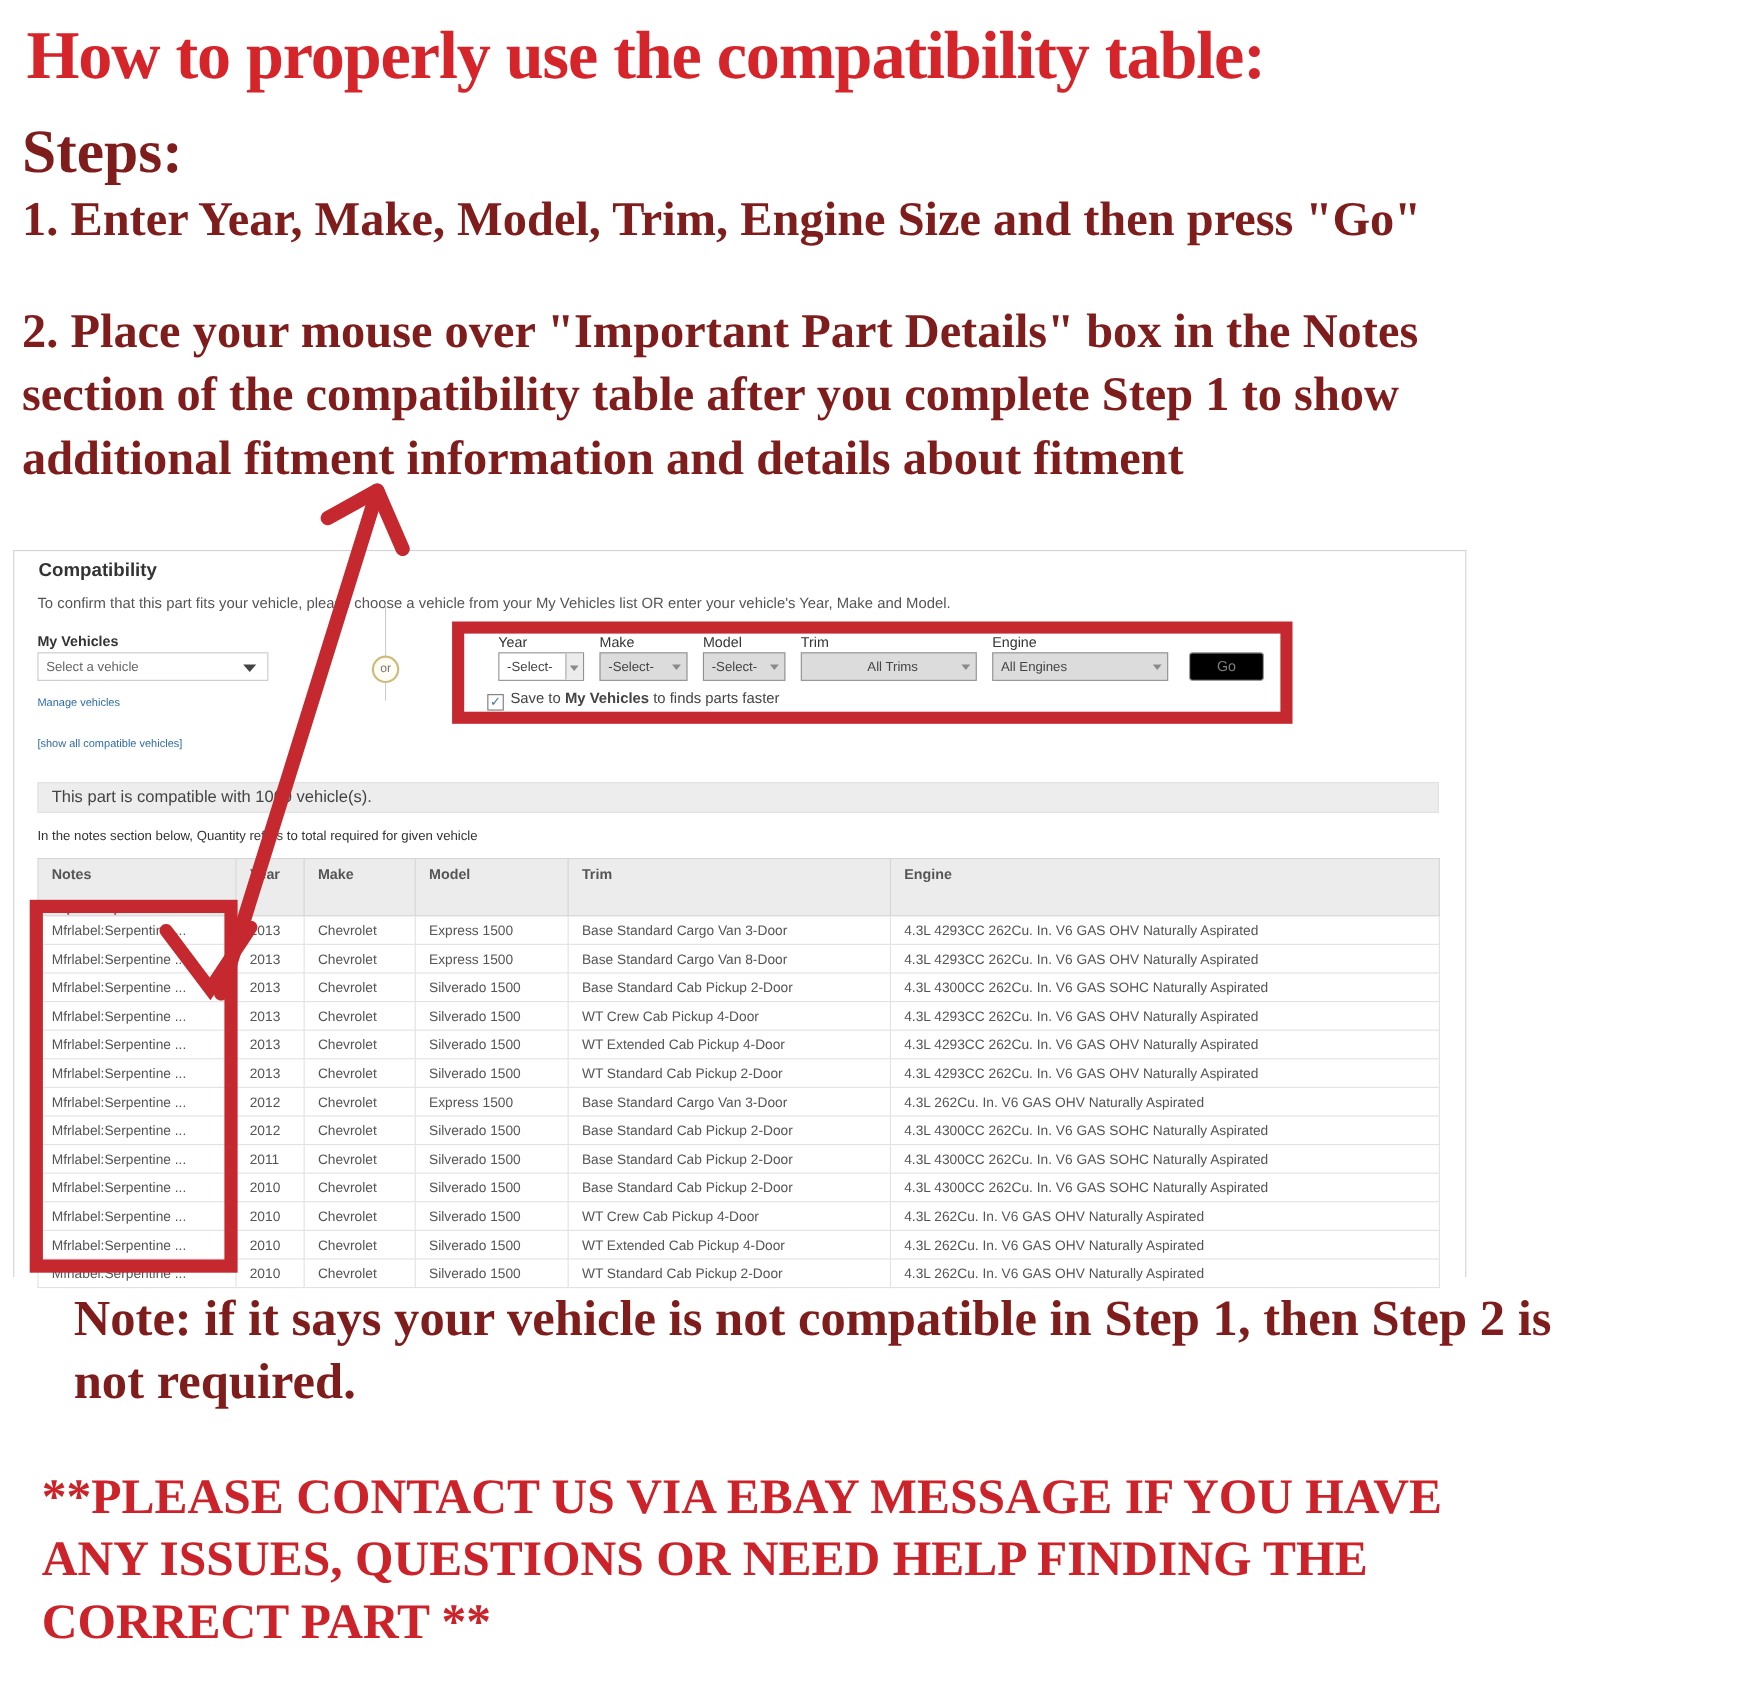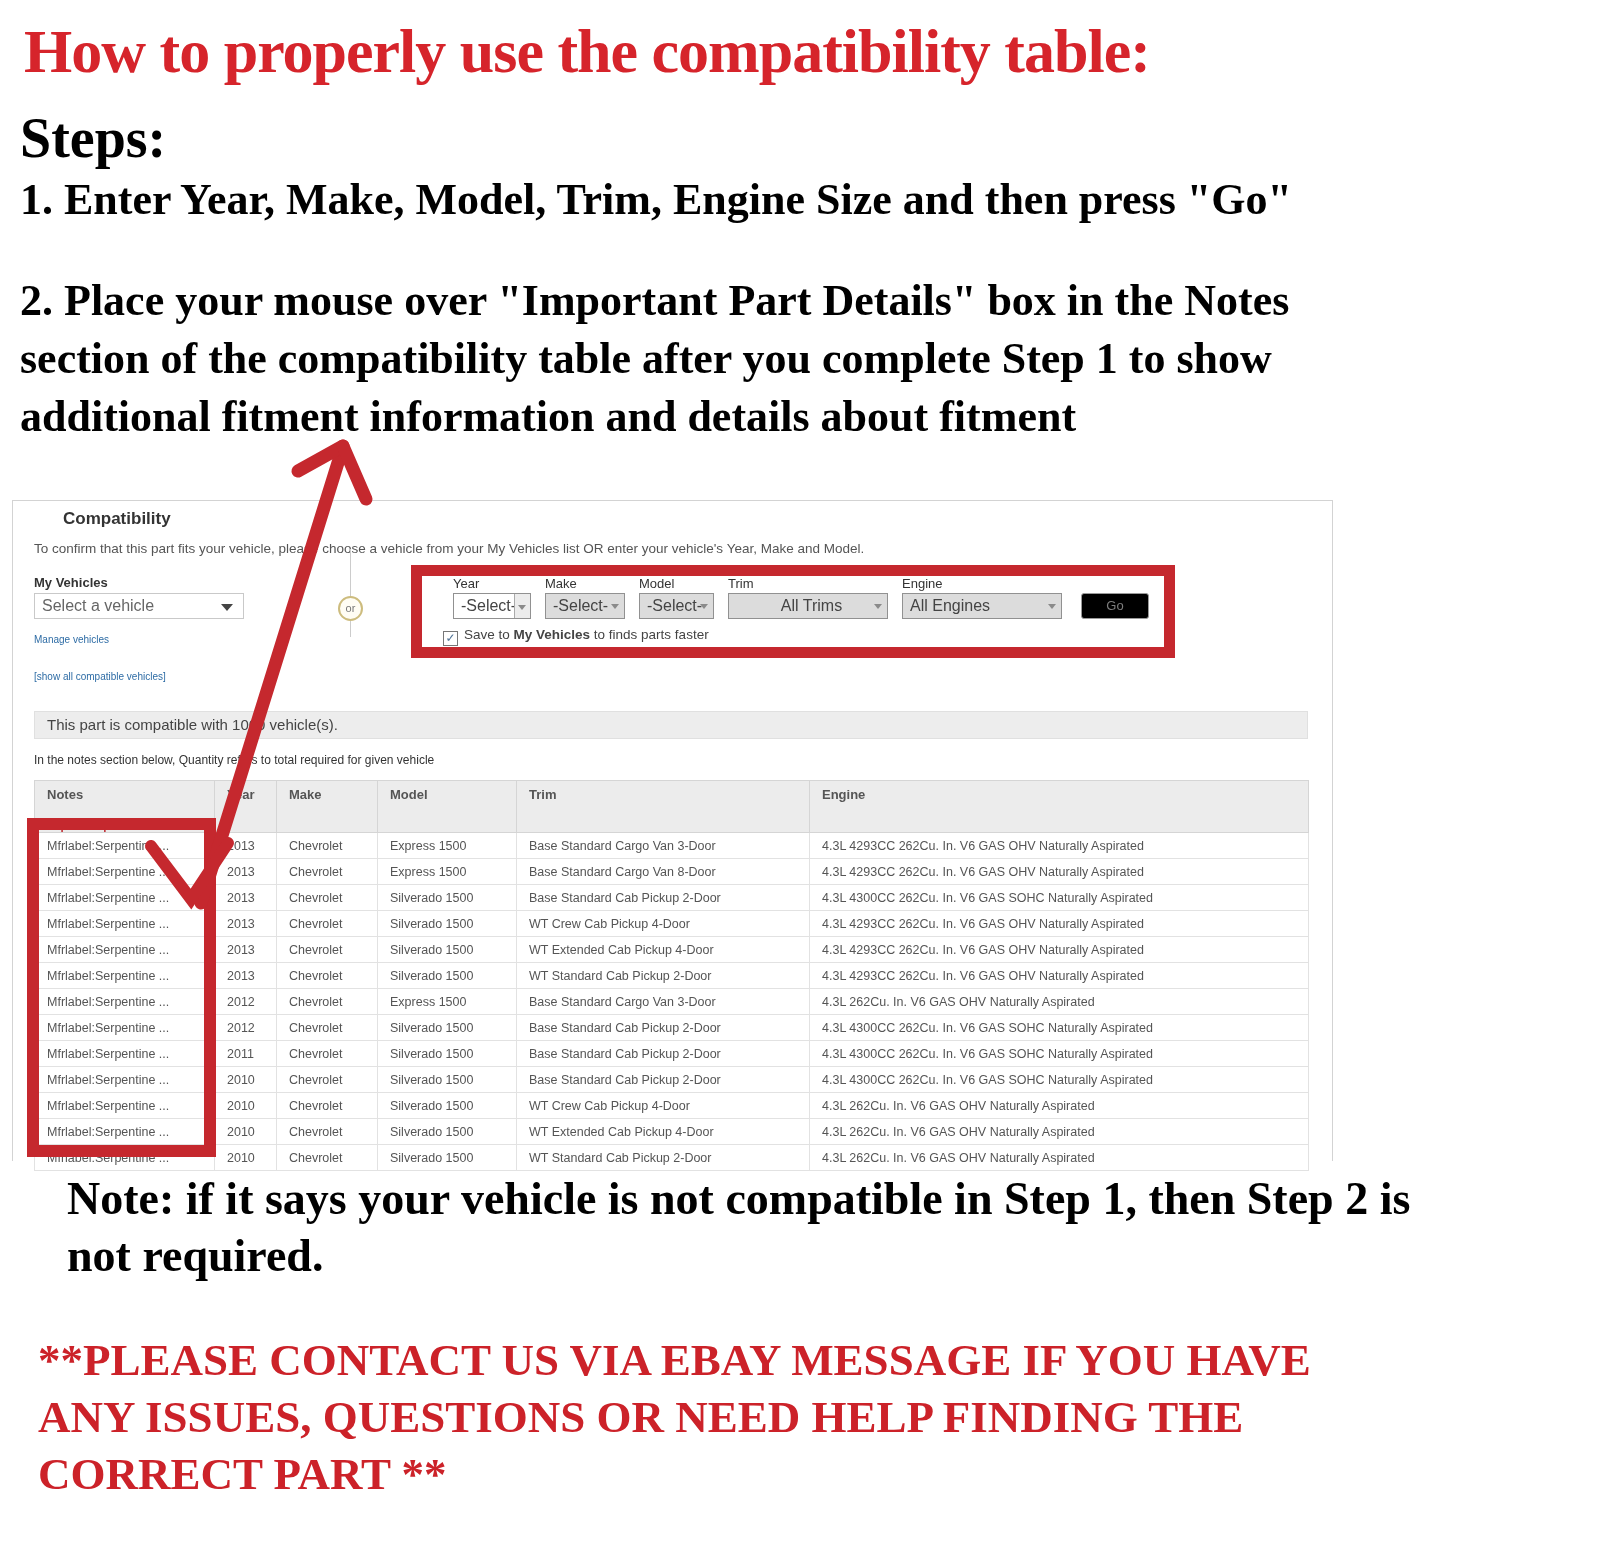--- a/index.html
+++ b/index.html
@@ -7,42 +7,42 @@
     --annotation-red:#c5282e;
     --contact-red:#cc2229;
     --link-blue:#2e6ca5;
     --notes-sub-red:#c22f36;
   }
   *{margin:0;padding:0;box-sizing:border-box;}
   html,body{width:1600px;height:1542px;background:#fff;overflow:hidden;}
   body{position:relative;font-family:"Liberation Sans",sans-serif;}
 
   
-  .serif{font-family:"Liberation Serif",serif;font-weight:700;color:#000000;white-space:pre-line;}
+  .serif{font-family:"Liberation Serif",serif;font-weight:700;color:#7f1d1d;white-space:pre-line;}
   .abs{position:absolute;}
   .main-title{left:24px;top:16px;font-size:62px;color:var(--title-red);letter-spacing:-1px;}
   .steps-heading{left:20px;top:106px;font-size:56px;}
   .step1{left:20px;top:174px;font-size:44px;}
   .step2{left:20px;top:272px;font-size:44px;line-height:58px;}
   .note-text{left:35px;top:1170px;font-size:46px;line-height:57px;margin-left:32px;}
   .contact-text{left:38px;top:1332px;font-size:45px;line-height:57px;color:var(--contact-red);}
 
   
   .panel{position:absolute;left:12px;top:500px;width:1321px;height:661px;background:#fff;
          border:1px solid #d3d3d3;border-bottom:none;color:#555;}
   .panel .t{position:absolute;}
-  .w-title{left:22px;top:8px;font-size:17px;font-weight:bold;color:#333;margin-left:28px;}
+  .w-title{left:22px;top:8px;font-size:17px;font-weight:bold;color:#333;}
   .w-desc{left:21px;top:40px;font-size:13.5px;color:#555;}
   .w-mv-label{left:21px;top:74px;font-size:13px;font-weight:bold;color:#333;}
   .w-link{font-size:10px;color:var(--link-blue);cursor:pointer;}
   .w-manage{left:21px;top:133px;}
   .w-showall{left:21px;top:170px;}
 
   .selbox{position:absolute;height:26px;border:1px solid #919191;background:#dcdcdc;
-          font-size:16px;color:#444;line-height:24px;padding-left:7px;overflow:hidden;}
+          font-size:12px;color:#444;line-height:24px;padding-left:7px;overflow:hidden;}
   .selbox .tri{position:absolute;right:5px;top:10px;width:0;height:0;
           border-left:4px solid transparent;border-right:4px solid transparent;border-top:5px solid #8a8a8a;}
   .selbox.white{background:#fff;}
   .chev-box{position:absolute;right:0;top:0;width:16px;height:100%;border-left:1px solid #aaa;background:#ececec;}
   .chev-box .tri{right:4px;}
   .mv-select{left:21px;top:92px;width:210px;background:#fff;border-color:#c9c9c9;color:#666;}
   .mv-select .bigtri{position:absolute;right:10px;top:10px;width:0;height:0;
           border-left:6px solid transparent;border-right:6px solid transparent;border-top:7px solid #444;}
 
   .f-label{position:absolute;top:75px;font-size:13px;color:#333;}

